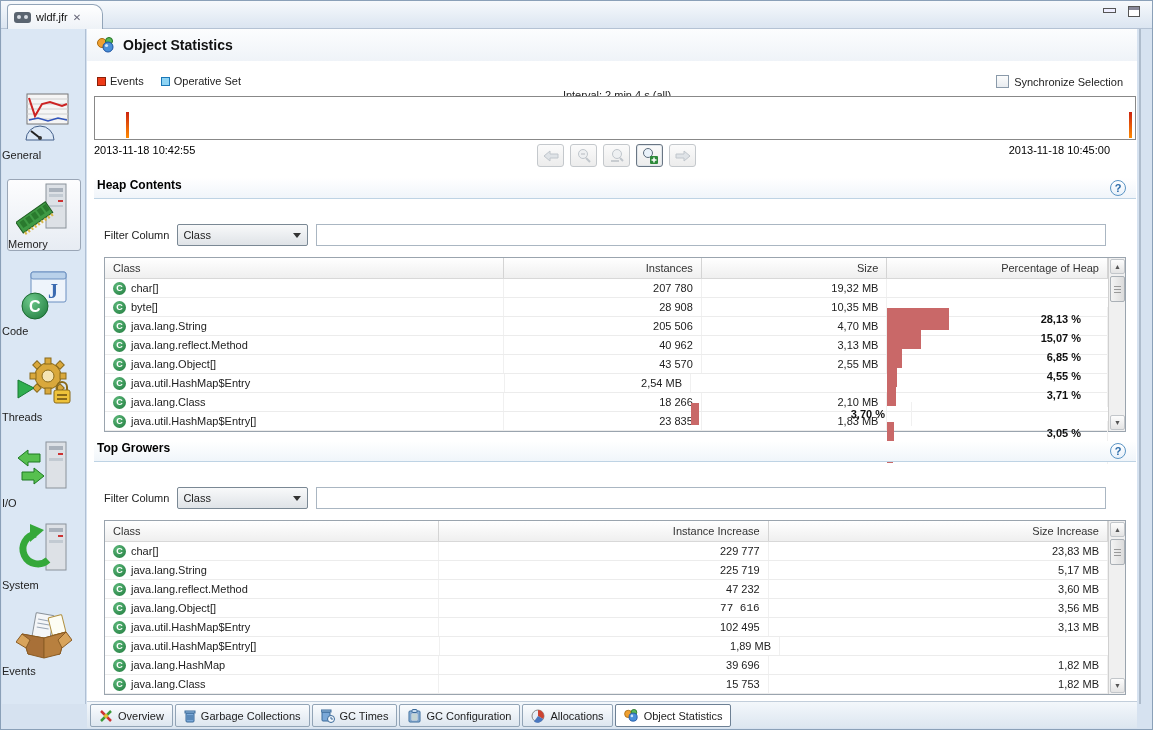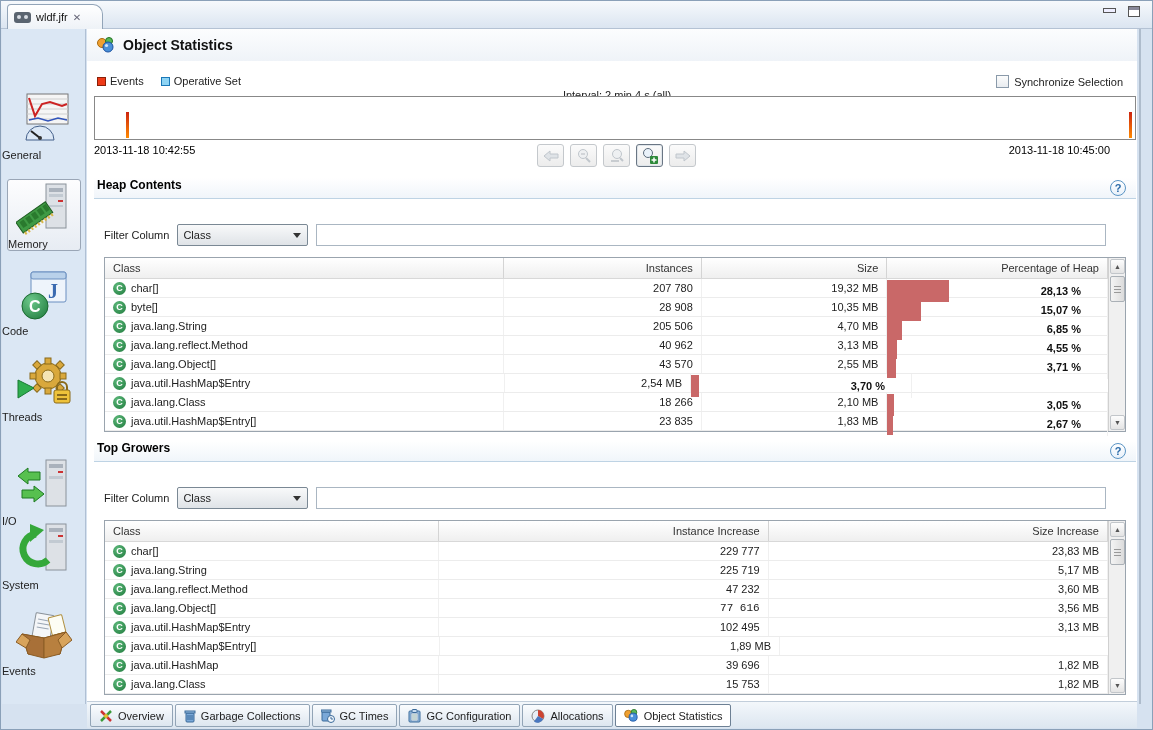--- a/index.html
+++ b/index.html
@@ -84,21 +84,21 @@
   
   .tbl { position:absolute; left:17px; width:1022px; border:1px solid #9aa4ae; background:#fff; }
   .t-head { display:flex; height:21px; background:linear-gradient(#ffffff,#efefef); border-bottom:1px solid #d8d8d8; }
   .t-head .hcell { border-right:1px solid #d4d4d4; display:flex; align-items:center; padding:0 8px; color:#333; }
   .t-head .hcell.num { justify-content:flex-end; }
   .t-row { display:flex; height:19px; border-bottom:1px solid #ececec; background:#fff; }
   .cell { border-right:1px solid #f0f0f0; display:flex; align-items:center; padding:0 8px; white-space:nowrap; overflow:hidden; }
   .cell.num { justify-content:flex-end; }
   .class-icon { width:13px; height:13px; border-radius:50%; background:radial-gradient(circle at 35% 30%, #5cb87a, #1f7a3c);
     color:#fff; font-size:9px; font-weight:bold; text-align:center; line-height:13px; margin-right:5px; flex:none; }
-  .col-pct { position:relative; padding:12px; }
+  .col-pct { position:relative; padding:12px;margin-top:28px; }
   .pct-bar { position:absolute; left:0; top:1px; bottom:1px; background:#c96868; }
   .pct-text { position:absolute; right:26px; font-weight:bold; color:#111; }
   
   .vscroll { width:17px; flex:none; background:#f0f0f0; border-left:1px solid #d0d0d0; position:relative; }
   .sb-btn { position:absolute; left:1px; width:15px; height:15px; background:linear-gradient(#fdfdfd,#e4e4e4);
     border:1px solid #c2c6ca; border-radius:2px; font-size:7px; color:#555; text-align:center; line-height:14px; cursor:pointer; }
   .sb-up { top:1px; } .sb-dn { bottom:1px; }
   .sb-thumb { position:absolute; left:1px; top:18px; width:15px; height:26px;
     background:linear-gradient(90deg,#f4f4f4,#dcdcdc); border:1px solid #aab0b6; border-radius:2px; cursor:grab; }
   .sb-thumb::before { content:""; position:absolute; left:3px; right:3px; top:9px; height:1px;
@@ -224,21 +224,21 @@
         <polygon points="2,26 18,34 2,44" fill="#2fae4f" stroke="#187a33"></polygon>
         <rect x="38" y="36" width="16" height="13" rx="2" fill="#eec23a" stroke="#8a6a1a"></rect>
         <path d="M41 36 v-3 a5 5 0 0 1 10 0 v3" fill="none" stroke="#8a6a1a" stroke-width="2"></path>
         <rect x="41" y="40" width="10" height="2" fill="#8a6a1a"></rect>
           <rect x="41" y="44" width="10" height="2" fill="#8a6a1a"></rect>
       </svg>
     </div>
     <div class="lbl">Threads</div>
   </div>
 
-  <div class="side-item" style="top:428px">
+  <div class="side-item" style="top:410px">
     <div class="icon-wrap">
       <svg width="56" height="54" viewBox="0 0 56 54">
         <rect x="30" y="2" width="20" height="46" fill="#dde1e6" stroke="#8a929a"></rect>
         <rect x="33" y="6" width="14" height="4" fill="#aab2bc"></rect>
         <rect x="42" y="13" width="5" height="2" fill="#cc3333"></rect>
         <rect x="33" y="18" width="14" height="3" fill="#c2cad2"></rect>
         <polygon points="24,14 12,14 12,10 2,18 12,26 12,22 24,22" fill="#57c04f" stroke="#1e7a22"></polygon>
         <polygon points="6,32 18,32 18,28 28,36 18,44 18,40 6,40" fill="#57c04f" stroke="#1e7a22"></polygon>
       </svg>
     </div>
@@ -541,21 +541,21 @@
         <div class="t-row">
           <div class="cell" style="width: 335px;">
             <span class="class-icon">C</span>
             <span>java.util.HashMap$Entry[]</span>
           </div>
           <div class="cell num" style="width: 340px;">1,89 MB</div>
         </div>
         <div class="t-row">
           <div class="cell" style="width: 335px;">
             <span class="class-icon">C</span>
-            <span>java.util.HashMap</span>
+            <span>java.lang.HashMap</span>
           </div>
           <div class="cell num" style="width: 330px;">39 696</div>
           <div class="cell num" style="width: 340px;">1,82 MB</div>
         </div>
         <div class="t-row">
           <div class="cell" style="width: 335px;">
             <span class="class-icon">C</span>
             <span>java.lang.Class</span>
           </div>
           <div class="cell num" style="width: 330px;">15 753</div>

